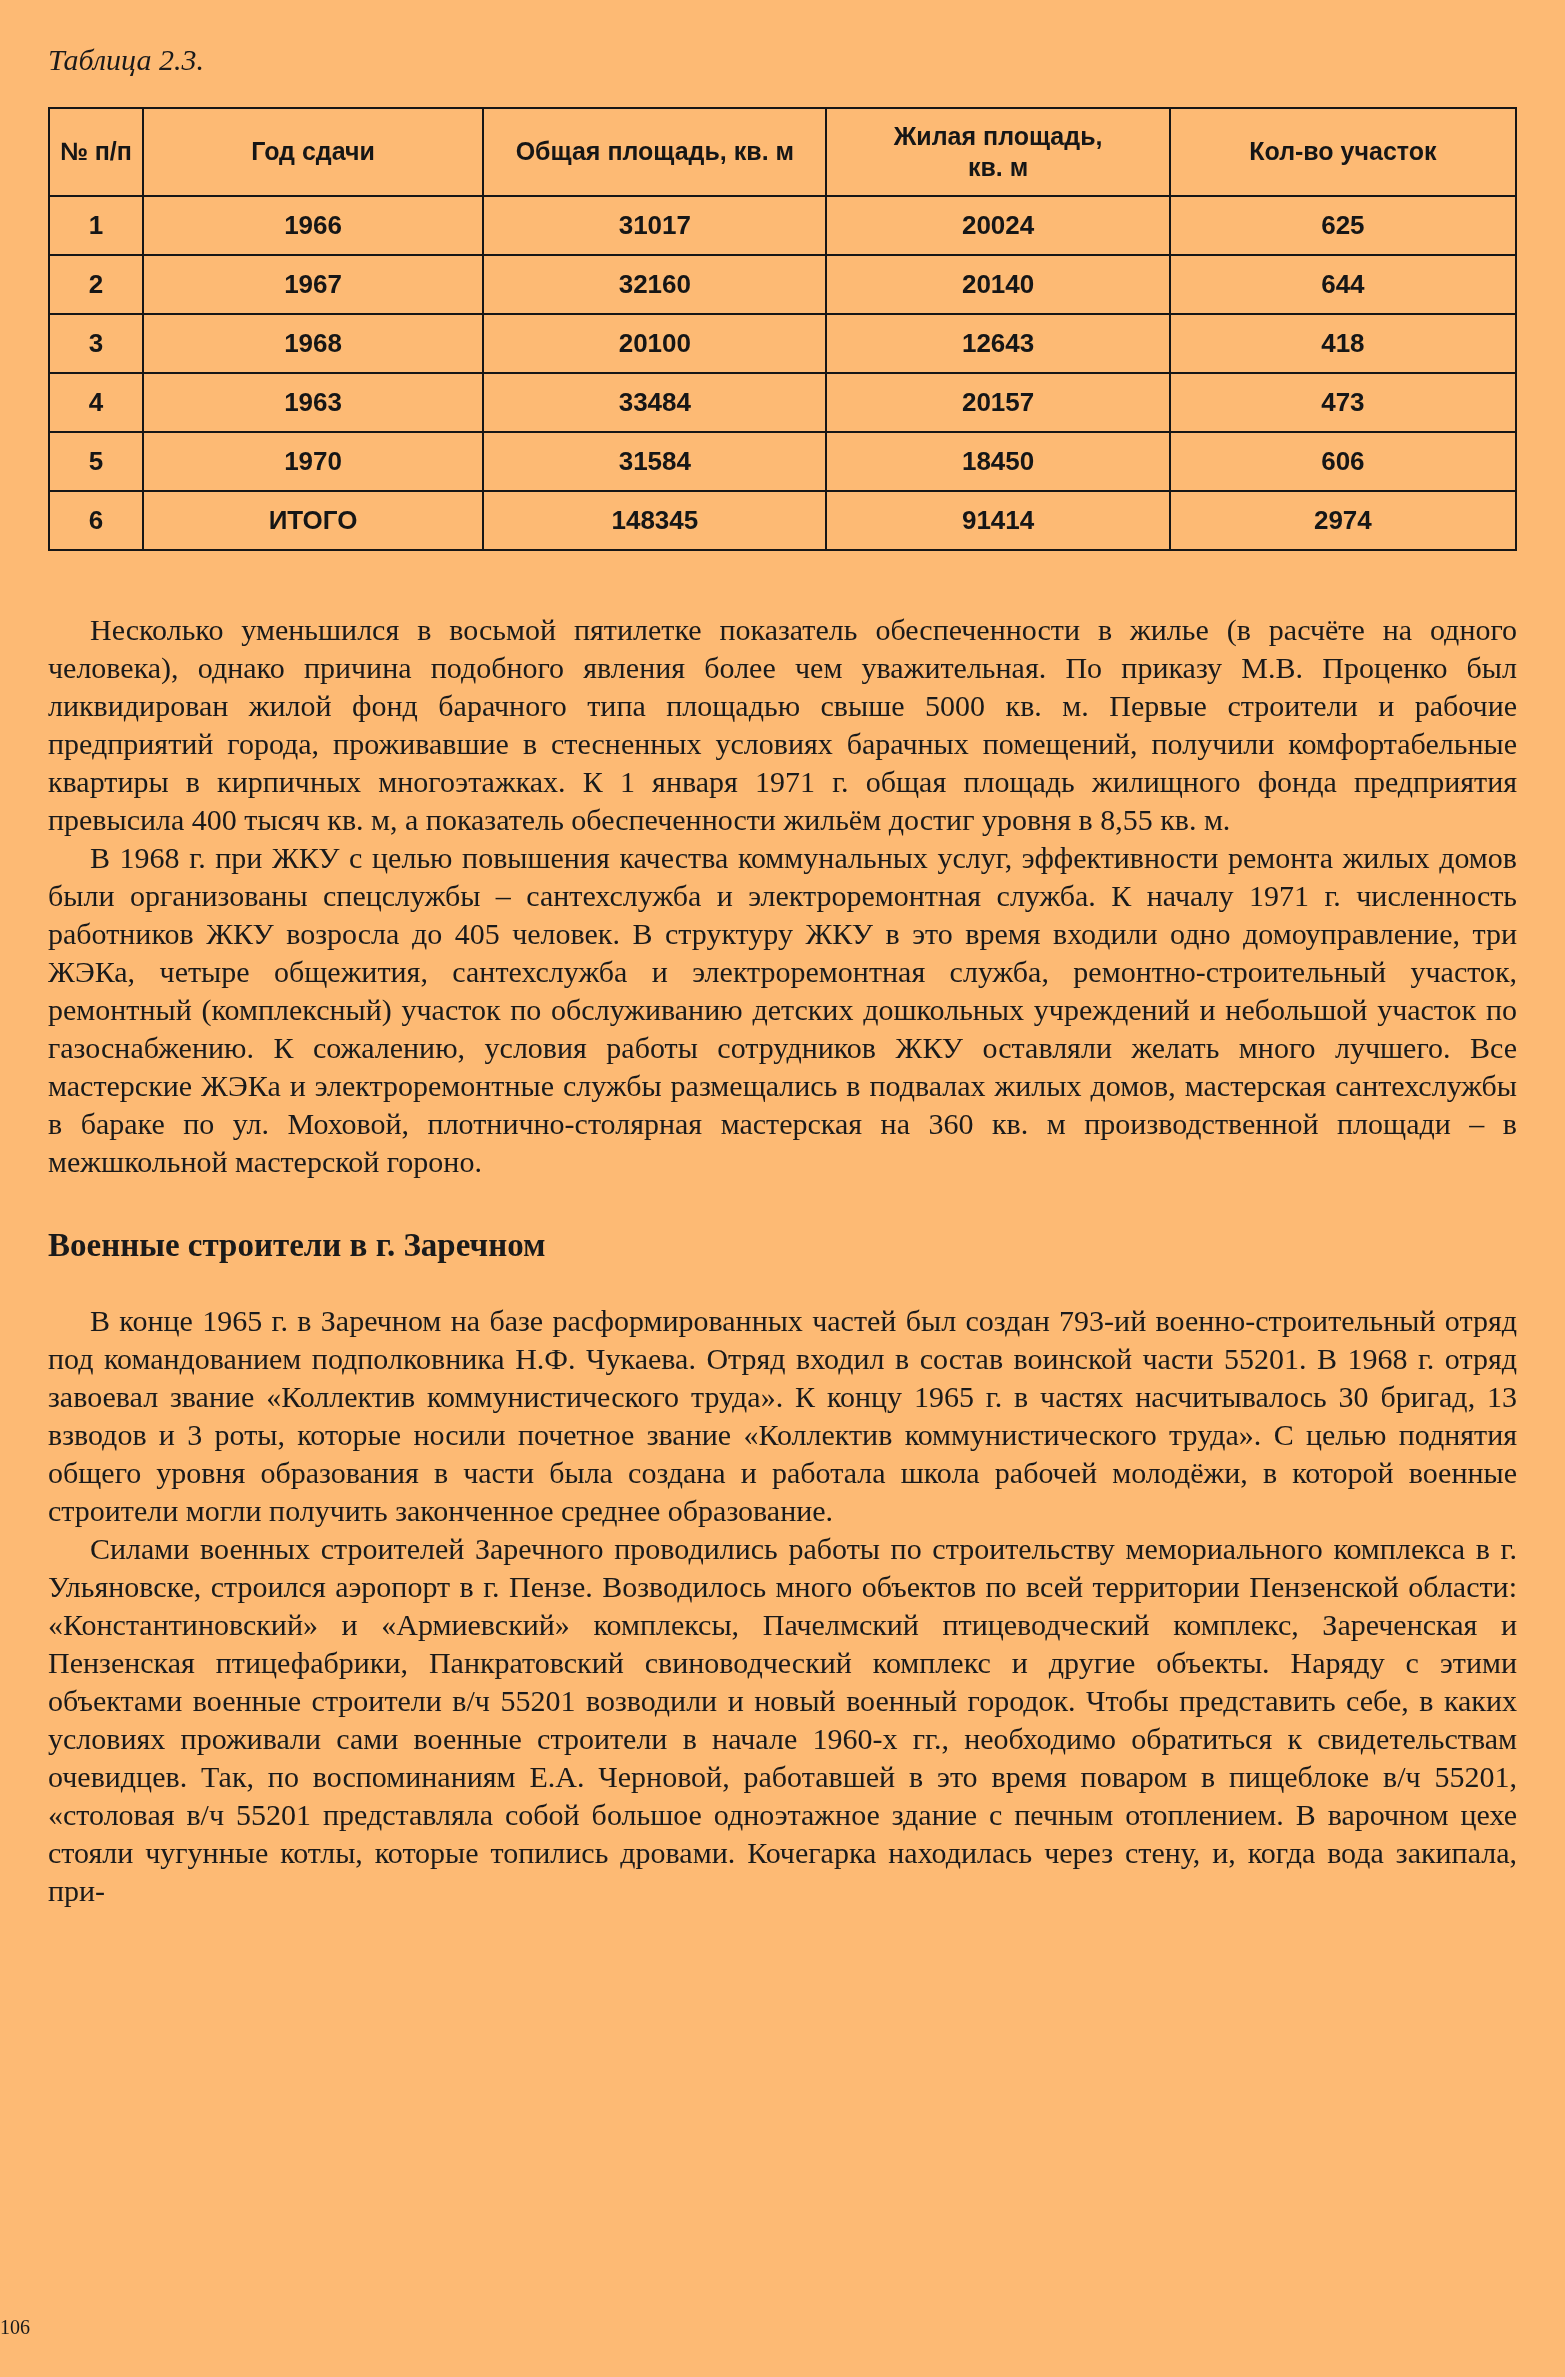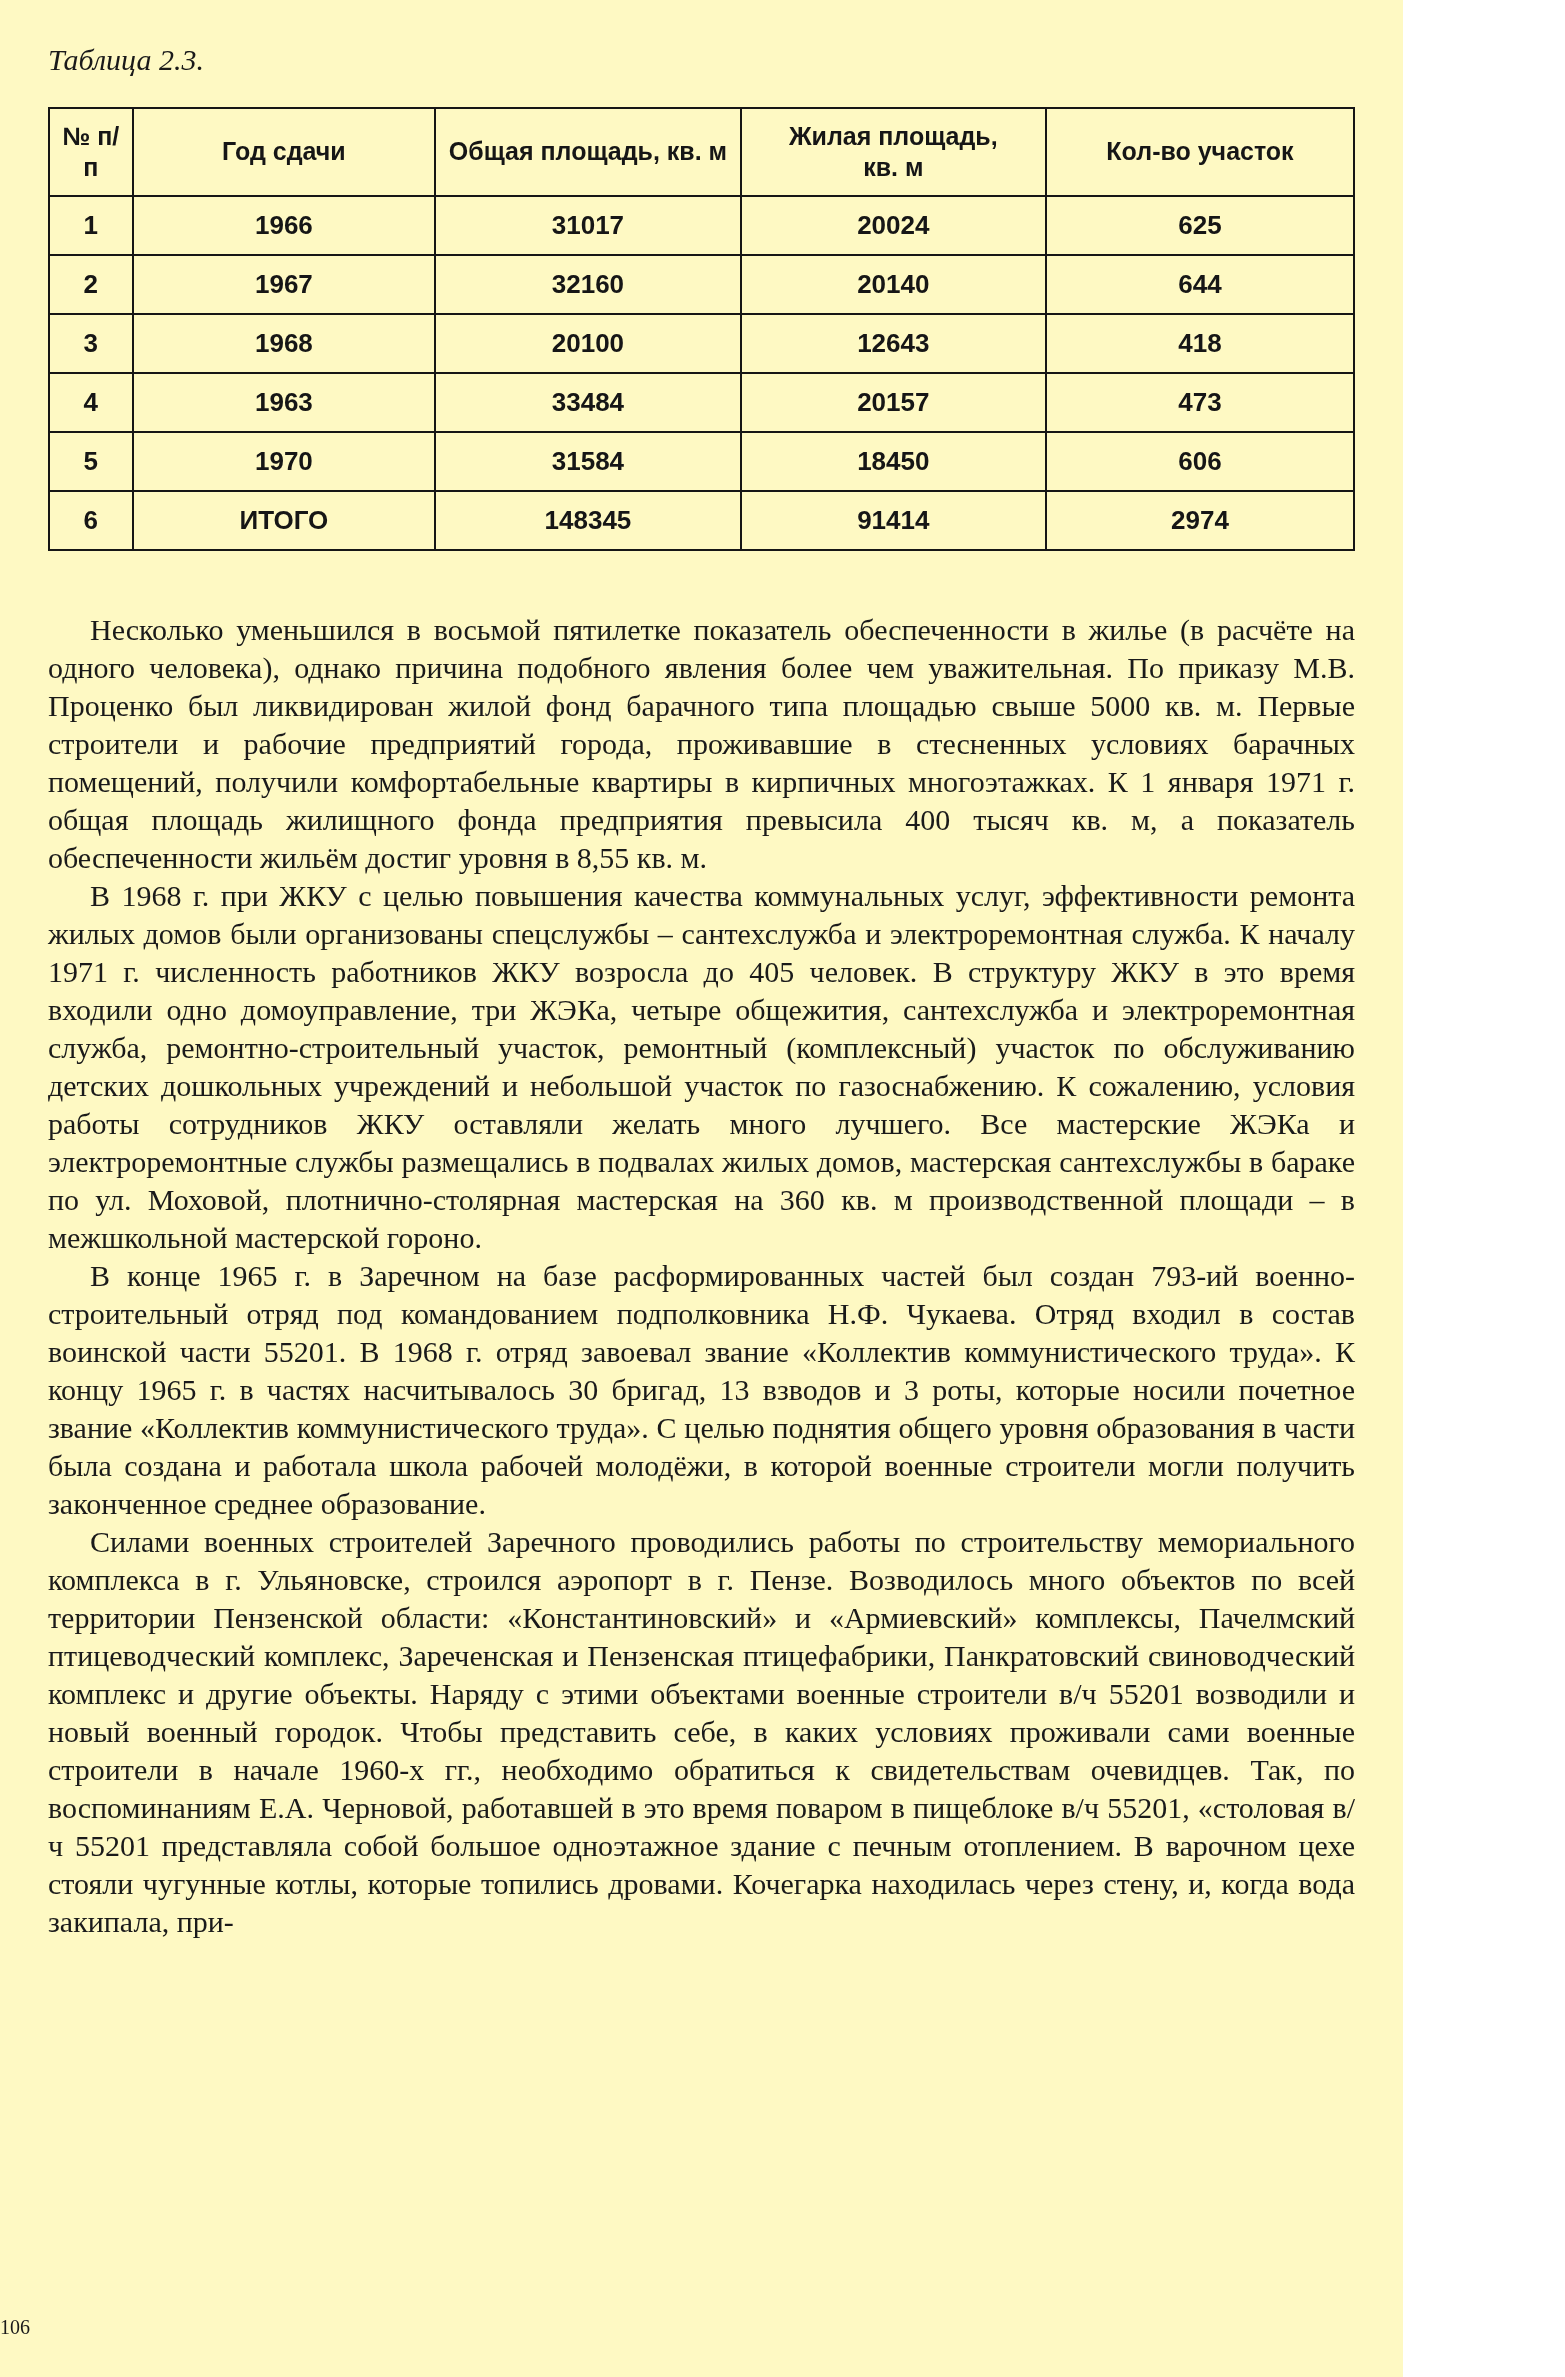--- a/index.html
+++ b/index.html
@@ -2,24 +2,24 @@
 <html lang="ru" style="font-size:10.4px"><head>
 <meta charset="utf-8">
 <style>
   html, body {
     margin: 0;
     padding: 0;
     background: #ffffff;
   }
   .page {
     position: relative;
-    width: 1403px;
+    width: 1565px;
     height: 2377px;
     box-sizing: border-box;
-    background: #fef9c3;
+    background: #fdba74;
     color: #1a1a1a;
     padding: 43px 48px 0 48px;
     font-family: "Liberation Serif", serif;
     overflow: hidden;
   }
   .table-caption {
     font-style: italic;
     font-size: 30px;
     margin: 0 0 30px 0;
   }
@@ -152,20 +152,21 @@
         <td>91414</td>
         <td>2974</td>
       </tr>
     </tbody>
   </table>
 
   <div class="body-text">
     <p>Несколько уменьшился в восьмой пятилетке показатель обеспеченности в жилье (в расчёте на одного человека), однако причина подобного явления более чем уважительная. По приказу М.В. Проценко был ликвидирован жилой фонд барачного типа площадью свыше 5000 кв. м. Первые строители и рабочие предприятий города, проживавшие в стесненных условиях барачных помещений, получили комфортабельные квартиры в кирпичных многоэтажках. К 1 января 1971 г. общая площадь жилищного фонда предприятия превысила 400 тысяч кв. м, а показатель обеспеченности жильём достиг уровня в 8,55 кв. м.</p>
     <p>В 1968 г. при ЖКУ с целью повышения качества коммунальных услуг, эффективности ремонта жилых домов были организованы спецслужбы – сантехслужба и электроремонтная служба. К началу 1971 г. численность работников ЖКУ возросла до 405 человек. В структуру ЖКУ в это время входили одно домоуправление, три ЖЭКа, четыре общежития, сантехслужба и электроремонтная служба, ремонтно-строительный участок, ремонтный (комплексный) участок по обслуживанию детских дошкольных учреждений и небольшой участок по газоснабжению. К сожалению, условия работы сотрудников ЖКУ оставляли желать много лучшего. Все мастерские ЖЭКа и электроремонтные службы размещались в подвалах жилых домов, мастерская сантехслужбы в бараке по ул. Моховой, плотнично-столярная мастерская на 360 кв. м производственной площади – в межшкольной мастерской гороно.</p>
 
+    <h2 class="section-heading">Военные строители в г. Заречном</h2>
 
     <p>В конце 1965 г. в Заречном на базе расформированных частей был создан 793-ий военно-строительный отряд под командованием подполковника Н.Ф. Чукаева. Отряд входил в состав воинской части 55201. В 1968 г. отряд завоевал звание «Коллектив коммунистического труда». К концу 1965 г. в частях насчитывалось 30 бригад, 13 взводов и 3 роты, которые носили почетное звание «Коллектив коммунистического труда». С целью поднятия общего уровня образования в части была создана и работала школа рабочей молодёжи, в которой военные строители могли получить законченное среднее образование.</p>
     <p>Силами военных строителей Заречного проводились работы по строительству мемориального комплекса в г. Ульяновске, строился аэропорт в г. Пензе. Возводилось много объектов по всей территории Пензенской области: «Константиновский» и «Армиевский» комплексы, Пачелмский птицеводческий комплекс, Зареченская и Пензенская птицефабрики, Панкратовский свиноводческий комплекс и другие объекты. Наряду с этими объектами военные строители в/ч 55201 возводили и новый военный городок. Чтобы представить себе, в каких условиях проживали сами военные строители в начале 1960-х гг., необходимо обратиться к свидетельствам очевидцев. Так, по воспоминаниям Е.А. Черновой, работавшей в это время поваром в пищеблоке в/ч 55201, «столовая в/ч 55201 представляла собой большое одноэтажное здание с печным отоплением. В варочном цехе стояли чугунные котлы, которые топились дровами. Кочегарка находилась через стену, и, когда вода закипала, при-</p>
   </div>
 
   <div class="page-number">106</div>
 
 </div>
 
 

